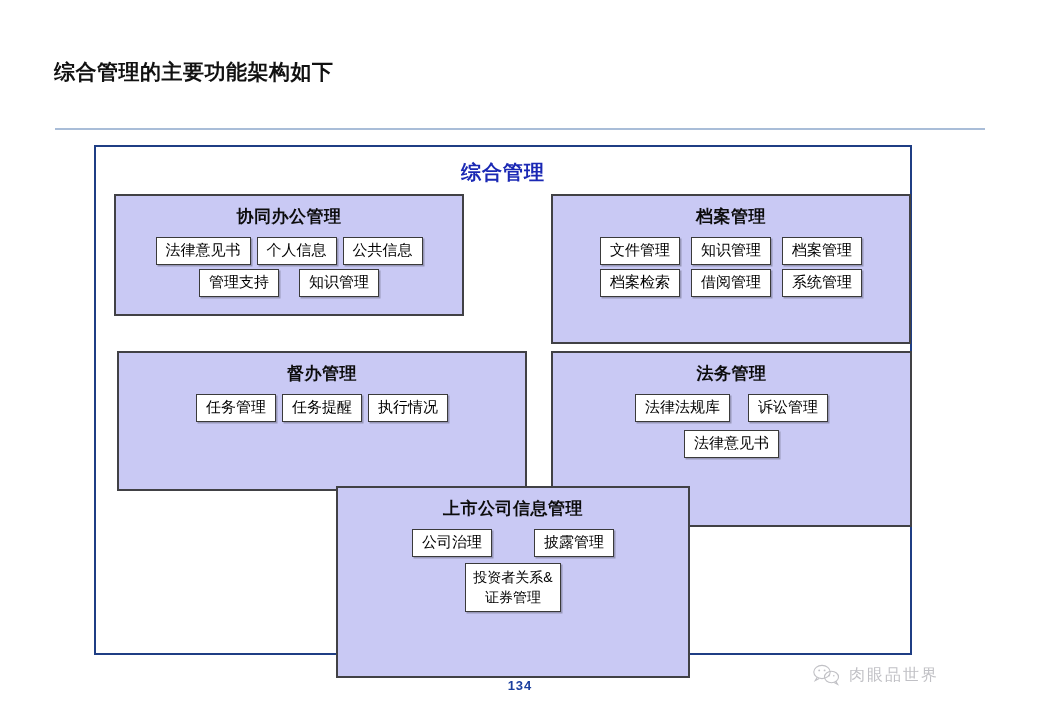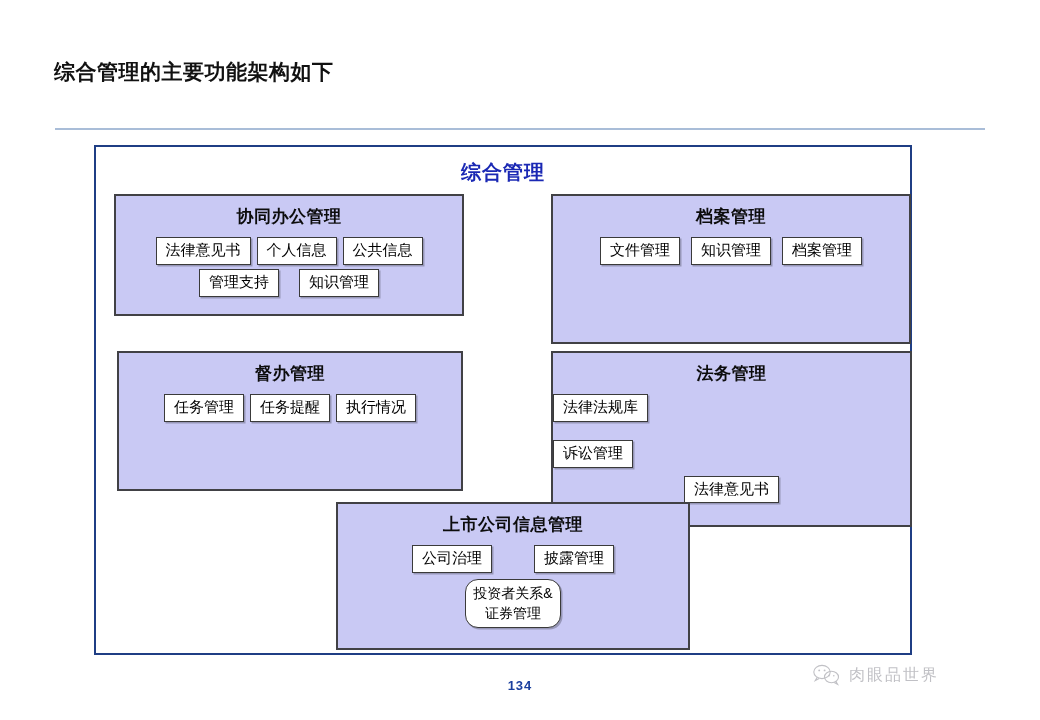--- a/index.html
+++ b/index.html
@@ -96,37 +96,36 @@
     padding: 3px 9px 4px 9px;
     white-space: nowrap;
     line-height: 1.25;
     box-sizing: border-box;
   }
   .btn.two-line {
     padding: 3px 7px 4px 7px;
     font-size: 14px;
     line-height: 1.45;
     white-space: normal;
-    border-radius: 13px;
   }
   .btn.two-line span { display: block; }
 
   
   #panel-collab      { left: 18px;  top: 47px;  width: 350px; height: 122px; }
   #panel-archive     { left: 455px; top: 47px;  width: 360px; height: 150px; }
-  #panel-supervision { left: 21px;  top: 204px; width: 346px; height: 140px; }
+  #panel-supervision { left: 21px;  top: 204px; width: 410px; height: 140px; }
   #panel-legal       { left: 455px; top: 204px; width: 361px; height: 176px; }
-  #panel-listed      { left: 240px; top: 355px; width: 354px; height: 148px; }
+  #panel-listed      { left: 240px; top: 339px; width: 354px; height: 192px; }
 
   
   #panel-collab .btn-row.r1 { gap: 6px; }
   #panel-collab .btn-row.r2 { gap: 20px; }
   #panel-archive .btn-row { gap: 11px; }
   #panel-supervision .btn-row { gap: 6px; }
-  #panel-legal .btn-row.r1 { gap: 18px; margin-bottom: 8px; flex-direction: column; }
+  #panel-legal .btn-row.r1 { gap: 18px; margin-bottom: 8px; }
   #panel-legal .btn-row.r2 { gap: 0; }
   #panel-listed .btn-row.r1 { gap: 42px; margin-bottom: 6px; }
   #panel-listed .btn-row.r2 { gap: 0; }
 
   
   .page-number {
     position: absolute;
     left: 0;
     right: 0;
     top: 678px;
@@ -177,20 +176,25 @@
       <div class="btn">知识管理</div>
     </div>
   </div>
 
   <div class="panel" id="panel-archive">
     <div class="panel-title">档案管理</div>
     <div class="btn-row r1">
       <div class="btn">文件管理</div>
       <div class="btn">知识管理</div>
       <div class="btn">档案管理</div>
+    </div>
+    <div class="btn-row r2">
+      <div class="btn">档案检索</div>
+      <div class="btn">借阅管理</div>
+      <div class="btn">系统管理</div>
     </div>
   </div>
 
   <div class="panel" id="panel-supervision">
     <div class="panel-title">督办管理</div>
     <div class="btn-row r1">
       <div class="btn">任务管理</div>
       <div class="btn">任务提醒</div>
       <div class="btn">执行情况</div>
     </div>

